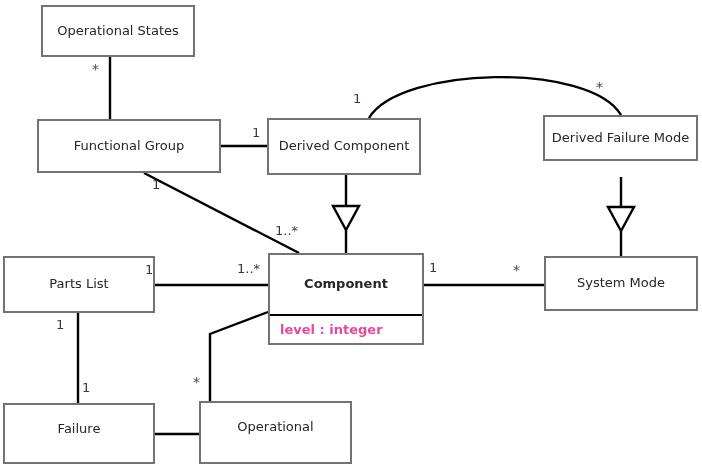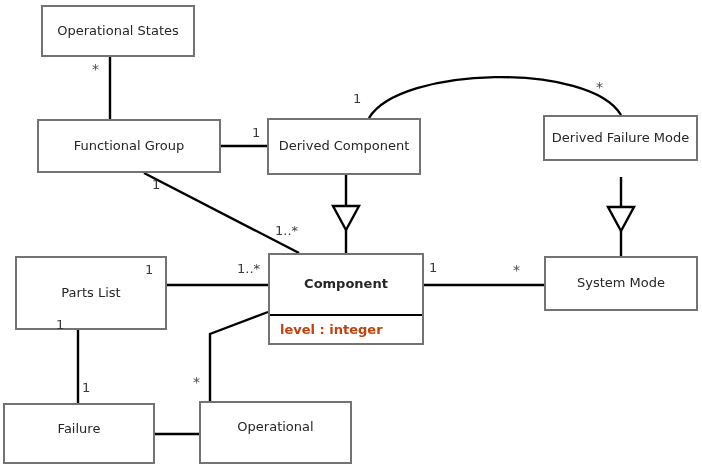--- a/index.html
+++ b/index.html
@@ -43,21 +43,21 @@
     padding: 2px 6px;
     box-sizing: border-box;
     line-height: 1.15;
   }
   .uml-attr-compartment {
     border-top: 2px solid #000000;
     display: flex;
     align-items: center;
     justify-content: flex-start;
     font-size: 13px;
-    color: #c2410c;
+    color: #ec4899;
     padding: 4px 0 4px 10px;
     box-sizing: border-box;
     height: 29px;
   }
   .mult-label {
     position: absolute;
     font-size: 13px;
     color: #3a3a3a;
     white-space: nowrap;
     z-index: 8;
@@ -111,21 +111,21 @@
   </div>
 
   <div class="uml-class" style="left:267px; top:118px; width:154px; height:57px;">
     <div class="uml-name-compartment">Derived Component</div>
   </div>
 
   <div class="uml-class" style="left:543px; top:115px; width:155px; height:46px;">
     <div class="uml-name-compartment">Derived Failure Mode</div>
   </div>
 
-  <div class="uml-class" style="left:15px; top:256px; width:152px; height:74px;">
+  <div class="uml-class" style="left:3px; top:256px; width:152px; height:57px;">
     <div class="uml-name-compartment">Parts List</div>
   </div>
 
   <div class="uml-class" style="left:268px; top:253px; width:156px; height:92px;font-weight:bold;">
     <div class="uml-name-compartment">Component</div>
     <div class="uml-attr-compartment">level : integer</div>
   </div>
 
   <div class="uml-class" style="left:544px; top:256px; width:154px; height:55px;">
     <div class="uml-name-compartment">System Mode</div>

